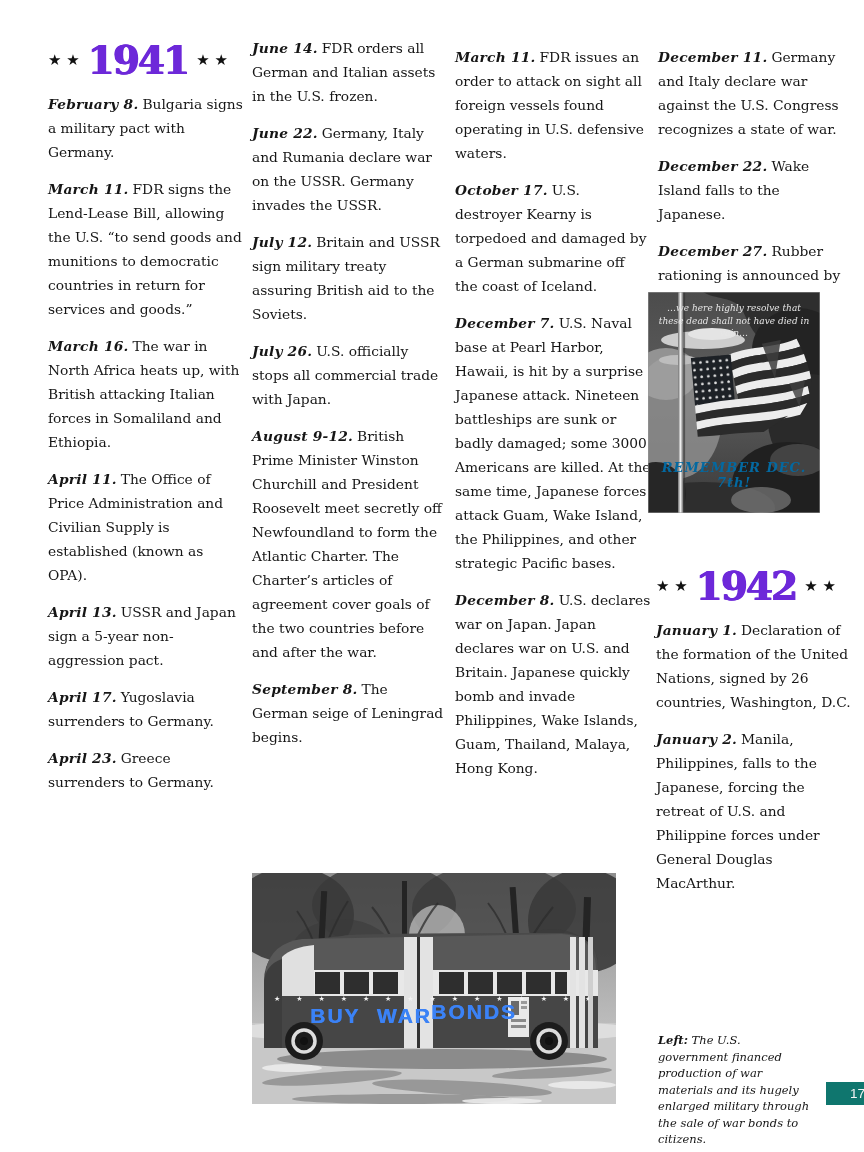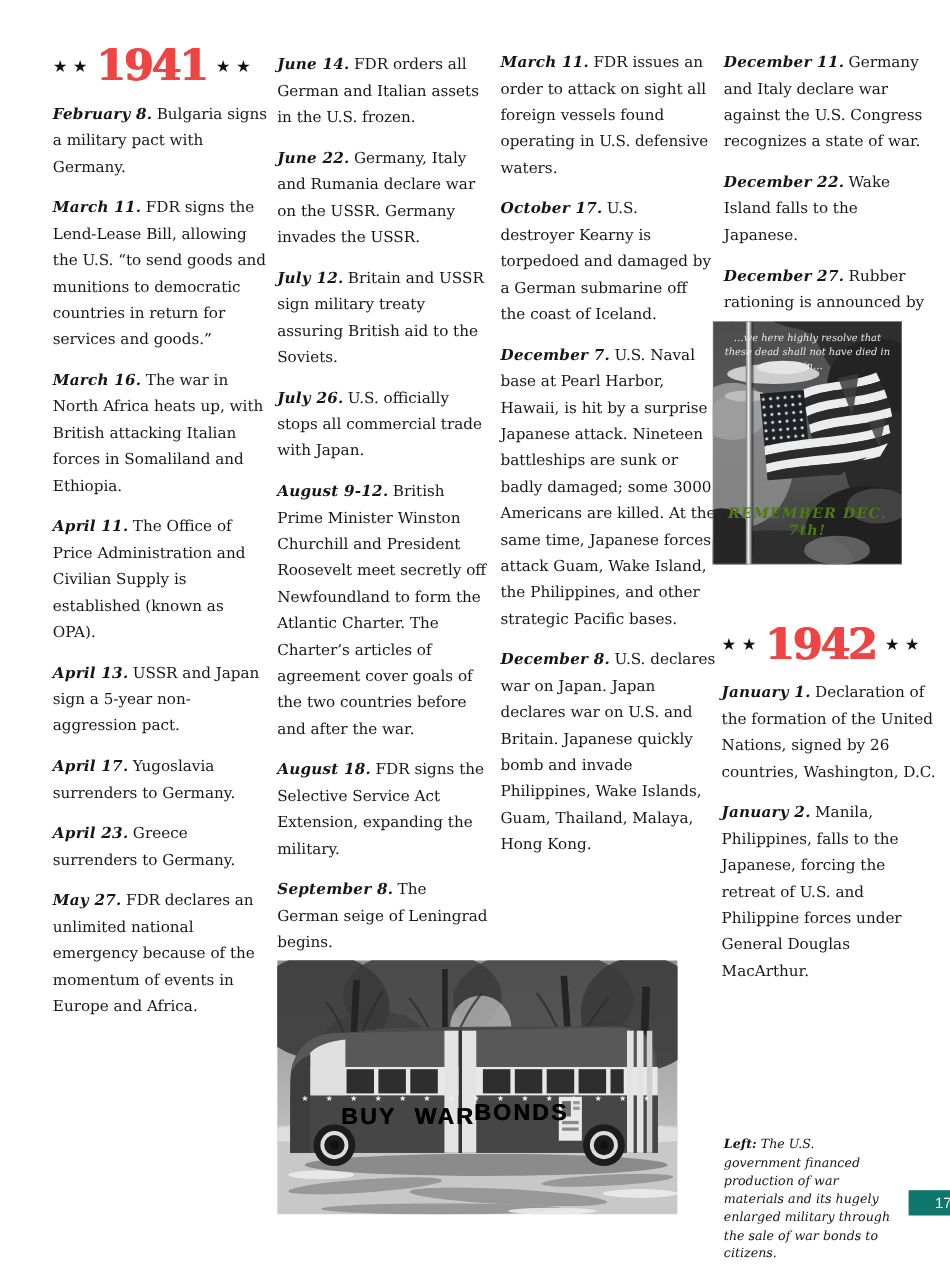--- a/index.html
+++ b/index.html
@@ -3,58 +3,58 @@
 <meta charset="utf-8">
 <style>
   html,body { margin:0; padding:0; }
   .page {
     position:relative; width:864px; height:1152px;
     background:#ffffff; overflow:hidden;
     font-family:"DejaVu Serif", serif; color:#161616;
   }
   .col { position:absolute; width:196px; }
   .col1 { left:48px;  top:40px; }
-  .col2 { left:252px; top:47px; }
+  .col2 { left:252px; top:36px; }
   .col3 { left:455px; top:45px; }
   .col4 { left:658px; top:45px; width:188px; }
   .col4b{ left:656px; top:566px; width:196px; }
 
   .year-head { display:flex; align-items:center; gap:8px; margin:0 0 12px 0; }
   .year-head .star { font-size:15px; line-height:15px; color:#111; }
   .year-head .year {
-    font-size:39px; font-weight:bold; letter-spacing:-2px; line-height:40px; color:#ef4444;
+    font-size:39px; font-weight:bold; letter-spacing:-2px; line-height:40px; color:#6d28d9;
     text-shadow:0.6px 0 currentColor, -0.6px 0 currentColor;
   }
 
   .entry { margin:0 0 13px 0; font-size:13.8px; line-height:24px; }
   .entry .d { font-weight:bold; font-style:italic; letter-spacing:0.2px; }
   .entry .t { margin-left:4px; }
 
   
   .poster { position:absolute; left:648px; top:292px; width:172px; height:221px; }
   .poster svg { position:absolute; left:0; top:0; }
   .poster-quote {
     position:absolute; left:6px; top:10px; width:160px; text-align:center;
     color:#e6e6e6; font-style:italic; font-size:9px; line-height:12.5px;
   }
   .poster-slogan {
     position:absolute; left:0; top:168px; width:100%; text-align:center;
-    color:#4d7c0f; font-style:italic; font-weight:bold; font-size:13px; letter-spacing:1px;
+    color:#0369a1; font-style:italic; font-weight:bold; font-size:13px; letter-spacing:1px;
   }
 
   
   .busphoto { position:absolute; left:252px; top:873px; width:364px; height:231px; }
   .busphoto svg { position:absolute; left:0; top:0; }
   .bus-stars {
     position:absolute; left:22px; top:122px; width:315px; overflow:hidden;
     color:#f2f2f2; font-size:7px; letter-spacing:7px; white-space:nowrap;
     font-family:"Liberation Sans", sans-serif;
   }
   .bus-sign {
-    position:absolute; color:#000000; font-family:"Liberation Sans", sans-serif;
+    position:absolute; color:#3b82f6; font-family:"Liberation Sans", sans-serif;
     font-weight:bold; font-size:21px; letter-spacing:2px; word-spacing:9px;
     text-shadow:0.5px 0 currentColor;
   }
   .bus-sign.left  { left:58px;  top:131px; }
   .bus-sign.right { left:179px; top:127px; }
 
   
   .caption {
     position:absolute; left:658px; top:1032px; width:152px;
     font-size:11.5px; line-height:16.5px; font-style:italic; color:#141414;
@@ -77,30 +77,28 @@
       <span class="year">1941</span>
       <span class="star">★ ★</span>
     </div>
     <p class="entry"><span class="d">February 8.</span><span class="t">Bulgaria signs a military pact with Germany.</span></p>
     <p class="entry"><span class="d">March 11.</span><span class="t">FDR signs the Lend-Lease Bill, allowing the U.S. “to send goods and munitions to democratic countries in return for services and goods.”</span></p>
     <p class="entry"><span class="d">March 16.</span><span class="t">The war in North Africa heats up, with British attacking Italian forces in Somaliland and Ethiopia.</span></p>
     <p class="entry"><span class="d">April 11.</span><span class="t">The Office of Price Administration and Civilian Supply is established (known as OPA).</span></p>
     <p class="entry"><span class="d">April 13.</span><span class="t">USSR and Japan sign a 5-year non-aggression pact.</span></p>
     <p class="entry"><span class="d">April 17.</span><span class="t">Yugoslavia surrenders to Germany.</span></p>
     <p class="entry"><span class="d">April 23.</span><span class="t">Greece surrenders to Germany.</span></p>
-    <p class="entry"><span class="d">May 27.</span><span class="t">FDR declares an unlimited national emergency because of the momentum of events in Europe and Africa.</span></p>
   </div>
 
   <div class="col col2">
     <p class="entry"><span class="d">June 14.</span><span class="t">FDR orders all German and Italian assets in the U.S. frozen.</span></p>
     <p class="entry"><span class="d">June 22.</span><span class="t">Germany, Italy and Rumania declare war on the USSR.  Germany invades the USSR.</span></p>
     <p class="entry"><span class="d">July 12.</span><span class="t">Britain and USSR sign military treaty assuring British aid to the Soviets.</span></p>
     <p class="entry"><span class="d">July 26.</span><span class="t">U.S. officially stops all commercial trade with Japan.</span></p>
     <p class="entry"><span class="d">August 9-12.</span><span class="t">British Prime Minister Winston Churchill and President Roosevelt meet secretly off Newfoundland to form the Atlantic Charter.  The Charter’s articles of agreement cover goals of the two countries before and after the war.</span></p>
-    <p class="entry"><span class="d">August 18.</span><span class="t">FDR signs the Selective Service Act Extension, expanding the military.</span></p>
     <p class="entry"><span class="d">September 8.</span><span class="t">The German seige of Leningrad begins.</span></p>
   </div>
 
   <div class="col col3">
     <p class="entry"><span class="d">March 11.</span><span class="t">FDR issues an order to attack on sight all foreign vessels found operating in U.S. defensive waters.</span></p>
     <p class="entry"><span class="d">October 17.</span><span class="t">U.S. destroyer Kearny is torpedoed and damaged by a German submarine off the coast of Iceland.</span></p>
     <p class="entry"><span class="d">December 7.</span><span class="t">U.S. Naval base at Pearl Harbor, Hawaii, is hit by a surprise Japanese attack.  Nineteen battleships are sunk or badly damaged; some 3000 Americans are killed.  At the same time, Japanese forces attack Guam, Wake Island, the Philippines, and other strategic Pacific bases.</span></p>
     <p class="entry"><span class="d">December 8.</span><span class="t">U.S. declares war on Japan.  Japan declares war on U.S. and Britain.  Japanese quickly bomb and invade Philippines, Wake Islands, Guam, Thailand, Malaya, Hong Kong.</span></p>
   </div>
 

